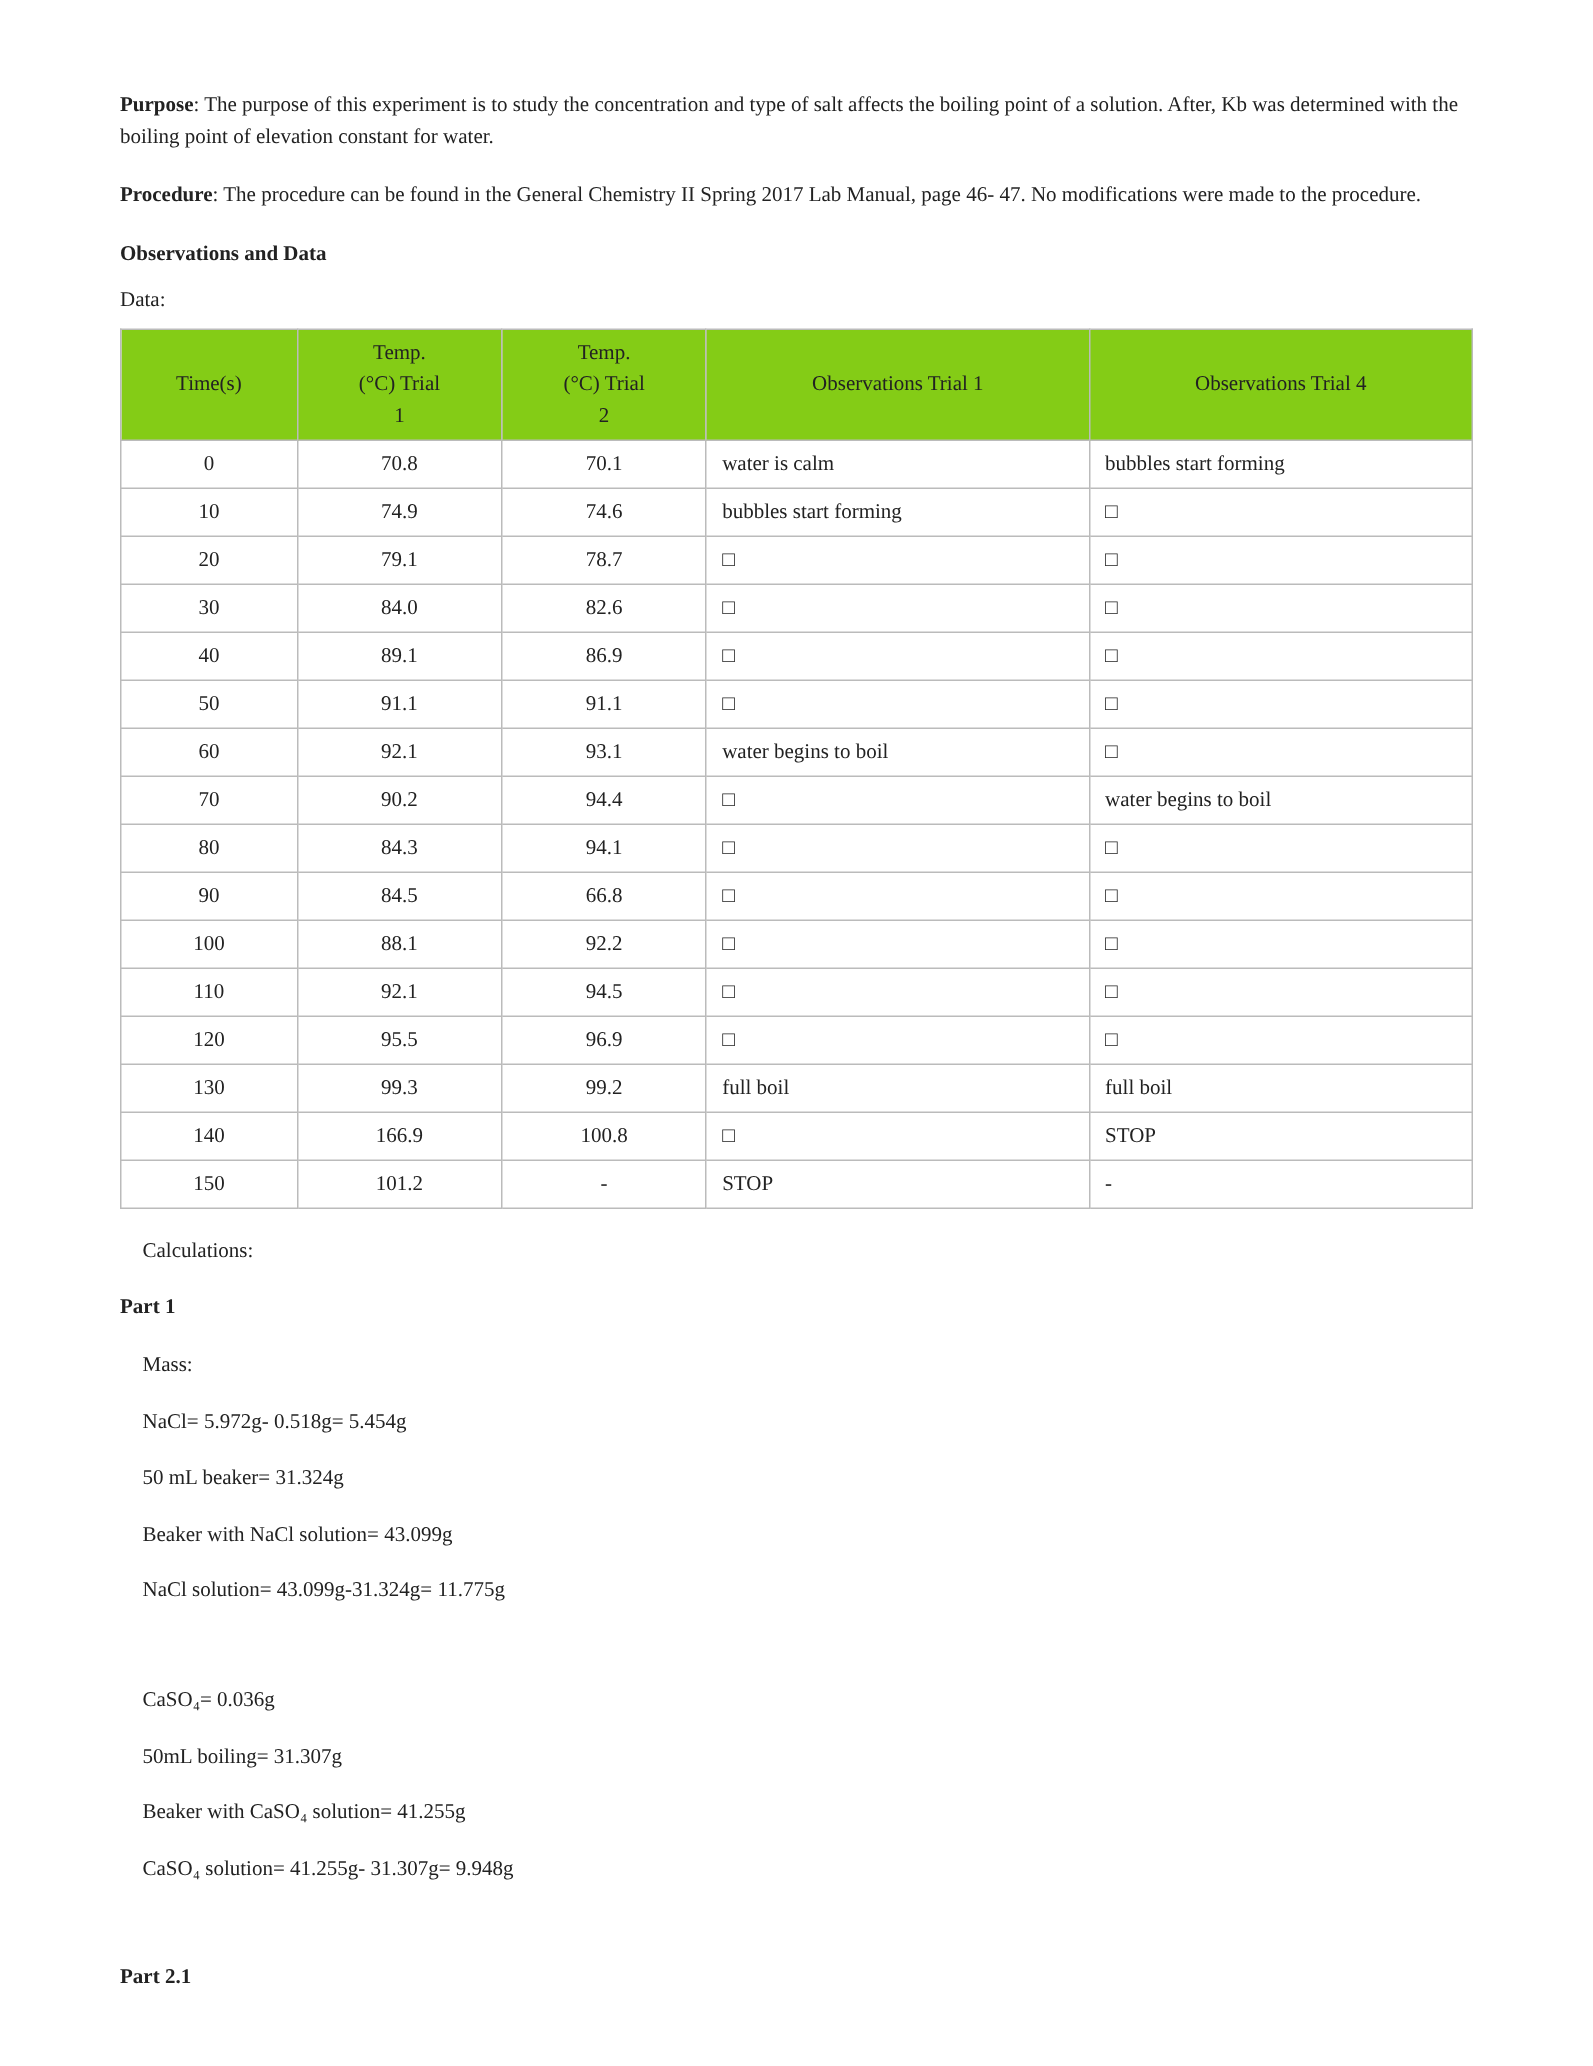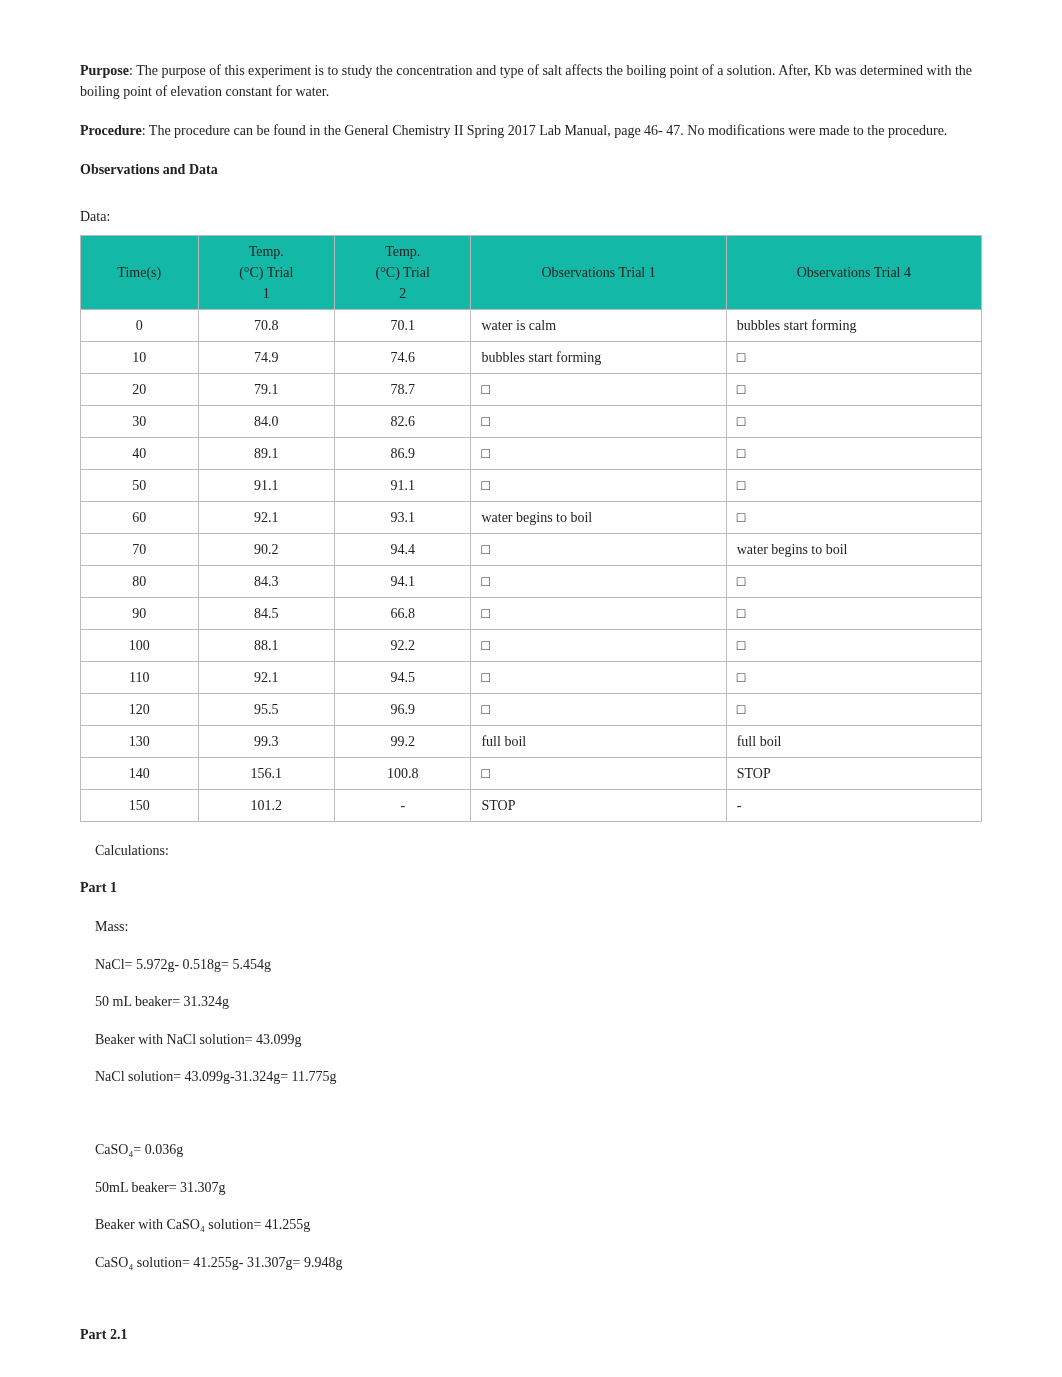--- a/index.html
+++ b/index.html
@@ -7,37 +7,37 @@
       background: #fff;
       font-family: 'Times New Roman', Times, serif;
       font-size: 14px;
       color: #222;
       padding: 60px 80px;
       max-width: 1062px;
       line-height: 1.5;
     }
     .purpose-section { margin-bottom: 18px; }
     .bold { font-weight: bold; margin-top: 22px; }
-    .section-heading { font-weight: bold; margin-bottom: 26px; }
+    .section-heading { font-weight: bold; margin-bottom: 10px; }
     .data-label { margin-bottom: 8px; font-family: Liberation Serif, serif; }
     table {
       border-collapse: collapse;
       width: 100%;
       margin-bottom: 18px;
       font-size: 14px;
     }
     table th, table td {
       border: 1px solid #bbb;
       padding: 5px 10px;
       text-align: center;
       vertical-align: middle;
     }
     table th {
       font-weight: normal;
-      background: #14b8a6;
+      background: #84cc16;
     }
     table td.obs-col {
       text-align: left;
     }
     .calculations-section { margin-top: 10px; }
     .calc-line { margin: 15px; padding: 0; line-height: 1.6; }
     .part-heading { font-weight: bold; margin-top: 8px; margin-bottom: 18px; }
     .sub-heading { font-weight: bold; margin-top: 14px; margin-bottom: 2px; }
   </style>
 </head>
@@ -159,21 +159,21 @@
       </tr>
       <tr>
         <td>130</td>
         <td>99.3</td>
         <td>99.2</td>
         <td class="obs-col">full boil</td>
         <td class="obs-col">full boil</td>
       </tr>
       <tr>
         <td>140</td>
-        <td>156.1</td>
+        <td>166.9</td>
         <td>100.8</td>
         <td class="obs-col">□</td>
         <td class="obs-col">STOP</td>
       </tr>
       <tr>
         <td>150</td>
         <td>101.2</td>
         <td>-</td>
         <td class="obs-col">STOP</td>
         <td class="obs-col">-</td>
@@ -184,18 +184,18 @@
 <div class="calculations-section">
   <div class="calc-line">Calculations:</div>
   <div class="part-heading">Part 1</div>
   <div class="calc-line">Mass:</div>
   <div class="calc-line">NaCl= 5.972g- 0.518g= 5.454g</div>
   <div class="calc-line">50 mL beaker= 31.324g</div>
   <div class="calc-line">Beaker with NaCl solution= 43.099g</div>
   <div class="calc-line">NaCl solution= 43.099g-31.324g= 11.775g</div>
   <br>
   <div class="calc-line">CaSO₄= 0.036g</div>
-  <div class="calc-line">50mL beaker= 31.307g</div>
+  <div class="calc-line">50mL boiling= 31.307g</div>
   <div class="calc-line">Beaker with CaSO₄ solution= 41.255g</div>
   <div class="calc-line">CaSO₄ solution= 41.255g- 31.307g= 9.948g</div>
   <br>
   <div class="sub-heading">Part 2.1</div>
 </div>
 
 </body></html>

